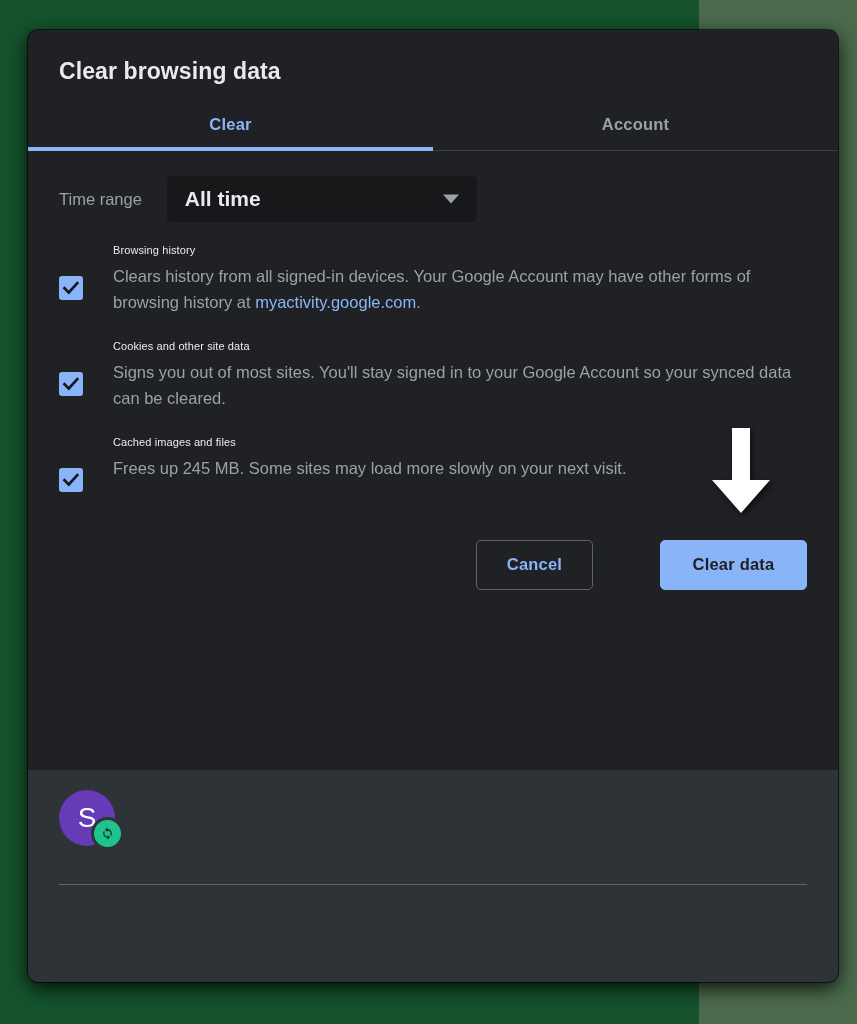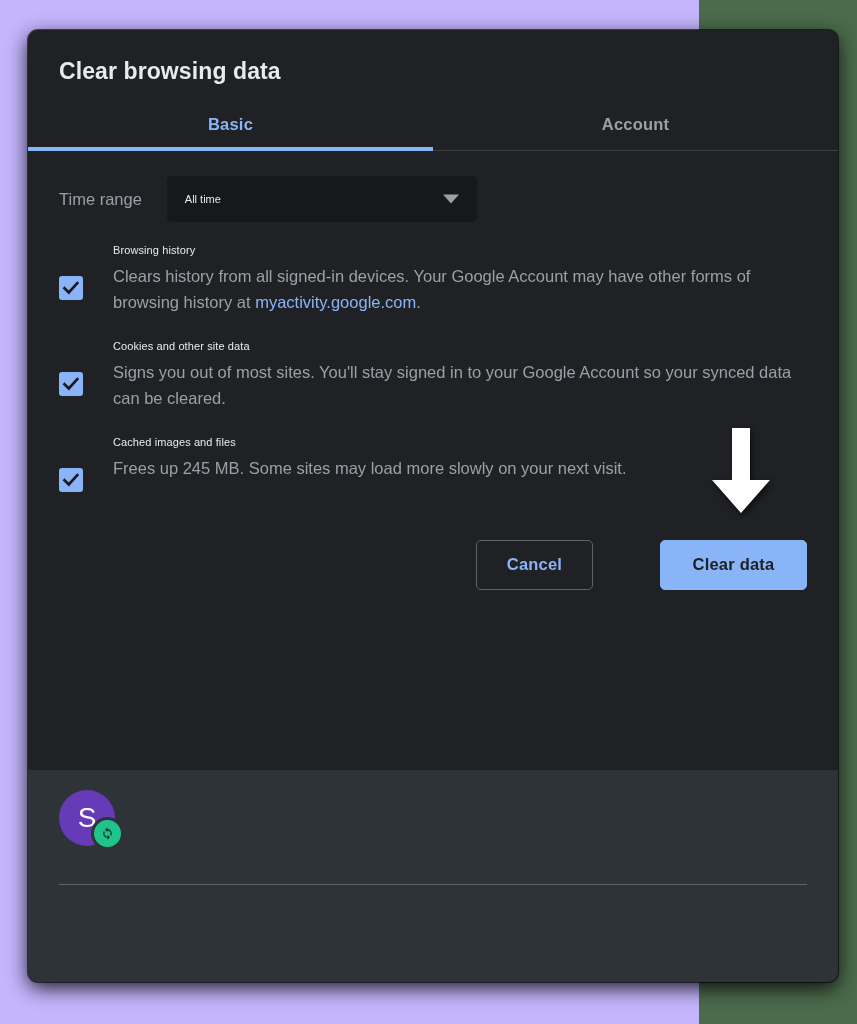--- a/index.html
+++ b/index.html
@@ -11,21 +11,21 @@
     height: 1024px;
     background: #4b6b4c;
     font-family: "Liberation Sans", sans-serif;
     overflow: hidden;
   }
 
   #stage {
     position: relative;
     width: 699px;
     height: 1024px;
-    background: #c4b5fd;
+    background: #14532d;
   }
 
   
   #dialog {
     position: absolute;
     left: 28px;
     top: 30px;
     width: 810px;
     height: 952px;
     background: #202124;
@@ -96,22 +96,22 @@
     width: 310px;
     height: 46px;
     background: #17181a;
     border-radius: 5px;
     display: flex;
     align-items: center;
     cursor: pointer;
   }
   .select-value {
     color: #e8eaed;
-    font-size: 11px;
-    font-weight: normal;
+    font-size: 21px;
+    font-weight: bold;
     padding-left: 18px;
   }
   .select-caret {
     position: absolute;
     right: 18px;
     top: 50%;
     transform: translateY(-50%);
     width: 0; height: 0;
     border-left: 8px solid transparent;
     border-right: 8px solid transparent;
@@ -262,21 +262,21 @@
 </head>
 <body>
 
 <div id="stage">
 
   <div id="dialog">
 
     <div class="dlg-title">Clear browsing data</div>
 
     <div class="tabs">
-      <div class="tab active">Basic</div>
+      <div class="tab active">Clear</div>
       <div class="tab inactive">Account</div>
       <div class="tab-underline"></div>
     </div>
 
     <div class="dlg-body">
 
       <div class="timerange-row">
         <div class="timerange-label">Time range</div>
         <div class="select-box">
           <span class="select-value">All time</span>

